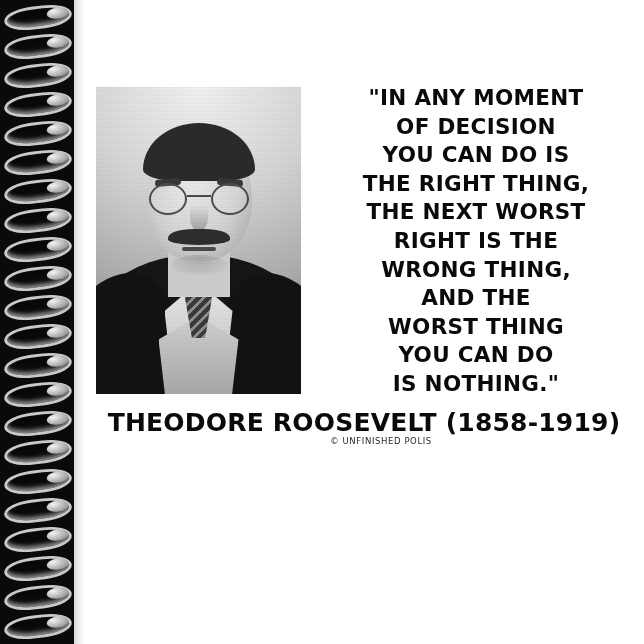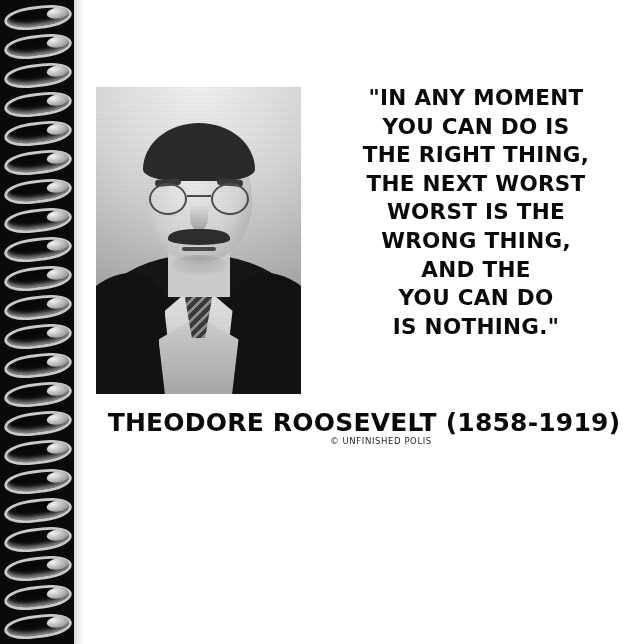--- a/index.html
+++ b/index.html
@@ -357,26 +357,28 @@
       </div>
       <div class="ph-nose"></div>
       <div class="ph-mustache"></div>
       <div class="ph-mouth"></div>
       <div class="ph-chin"></div>
       <div class="grain"></div>
     </div>
 
     <div class="quote" id="quote-block">
         <div class="line">"IN ANY MOMENT</div>
+        <div class="line">OF DECISION</div>
         <div class="line">YOU CAN DO IS</div>
         <div class="line">THE RIGHT THING,</div>
         <div class="line">THE NEXT WORST</div>
-        <div class="line">WORST IS THE</div>
+        <div class="line">RIGHT IS THE</div>
         <div class="line">WRONG THING,</div>
         <div class="line">AND THE</div>
+        <div class="line">WORST THING</div>
         <div class="line">YOU CAN DO</div>
         <div class="line">IS NOTHING."</div>
       </div>
 
     <div class="attribution">THEODORE ROOSEVELT (1858-1919)</div>
     <div class="credit">© UNFINISHED POLIS</div>
 
   </div>
 </div>
 

